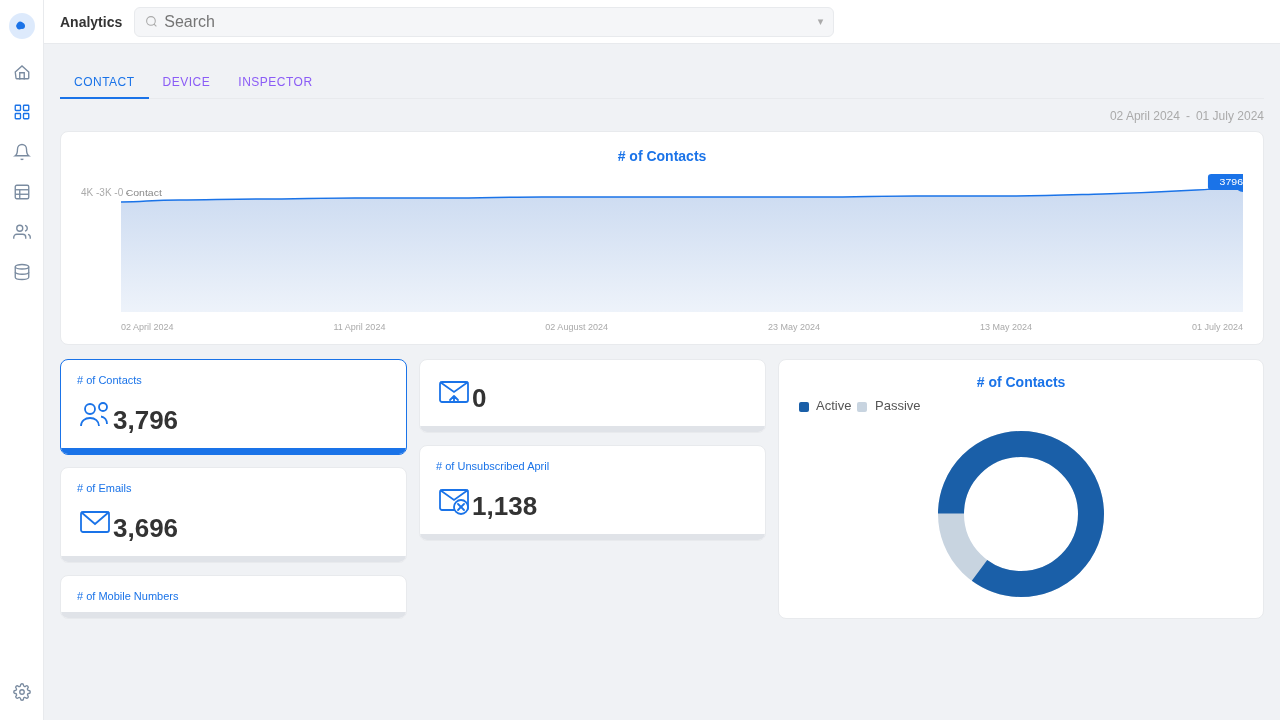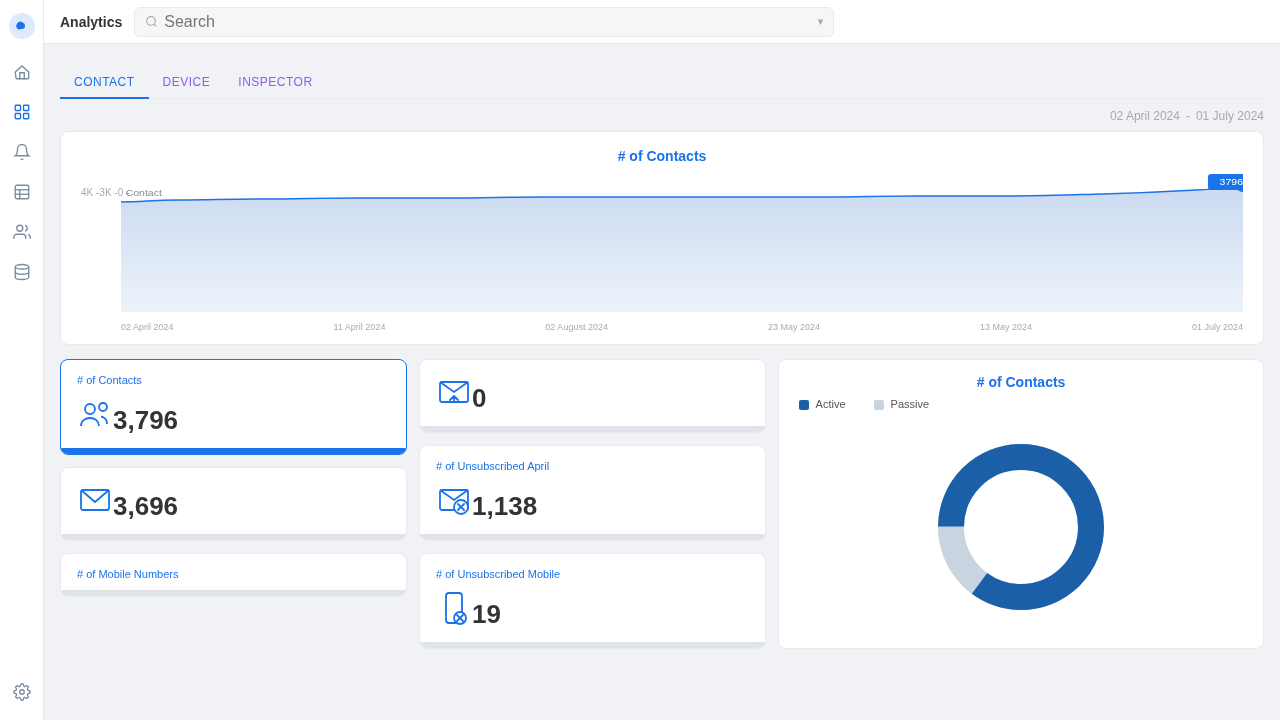--- a/index.html
+++ b/index.html
@@ -212,22 +212,22 @@
     }
     .donut-title {
       font-size: 14px;
       font-weight: 600;
       color: #1a73e8;
       margin-bottom: 8px;
       align-self: center;
     }
     .donut-legend {
       display: flex;
-      gap: 28px;
-      font-size: 11px;
+      gap: 6px;
+      font-size: 13px;
       color: #555;
       margin-bottom: 10px;
       align-self: flex-start;
       padding-left: 4px;
     }
     .legend-dot {
       width: 10px;
       height: 10px;
       border-radius: 2px;
       display: inline-block;
@@ -408,20 +408,21 @@
                 <circle cx="26" cy="11" r="4"></circle>
                 <path d="M30 28c0-4-2.5-7-6-7.5"></path>
               </svg>
             </span>
             <span class="metric-value">3,796</span>
           </div>
           <div class="metric-bar bar-blue" style="width:100%;height:6px;margin:0 -16px;width:calc(100% + 32px);"></div>
         </div>
 
         <div class="metric-card">
+          <div class="metric-label"># of Emails</div>
           <div class="metric-value-row">
             <span class="metric-icon">
               <svg viewBox="0 0 36 36" fill="none" stroke="#1a73e8" stroke-width="1.8">
                 <rect x="4" y="8" width="28" height="20" rx="2"></rect>
                 <polyline points="4,8 18,20 32,8"></polyline>
               </svg>
             </span>
             <span class="metric-value">3,696</span>
           </div>
           <div class="metric-bar bar-gray" style="width:calc(100% + 32px);margin:0 -16px;height:6px;"></div>
@@ -459,35 +460,20 @@
                 <circle cx="25" cy="25" r="7" fill="white" stroke="#1a73e8"></circle>
                 <line x1="22" y1="22" x2="28" y2="28" stroke-linecap="round"></line>
                 <line x1="28" y1="22" x2="22" y2="28" stroke-linecap="round"></line>
               </svg>
             </span>
             <span class="metric-value">1,138</span>
           </div>
           <div class="metric-bar bar-gray" style="width:calc(100% + 32px);margin:0 -16px;height:6px;"></div>
         </div>
 
-        <div class="metric-card">
-          <div class="metric-label"># of Unsubscribed Mobile</div>
-          <div class="metric-value-row">
-            <span class="metric-icon">
-              <svg viewBox="0 0 36 36" fill="none" stroke="#1a73e8" stroke-width="1.8">
-                <rect x="10" y="3" width="16" height="30" rx="3"></rect>
-                <circle cx="24" cy="28" r="6" fill="white" stroke="#1a73e8"></circle>
-                <line x1="21" y1="25" x2="27" y2="31" stroke-linecap="round"></line>
-                <line x1="27" y1="25" x2="21" y2="31" stroke-linecap="round"></line>
-              </svg>
-            </span>
-            <span class="metric-value">19</span>
-          </div>
-          <div class="metric-bar bar-gray" style="width:calc(100% + 32px);margin:0 -16px;height:6px;"></div>
-        </div>
       </div>
 
       <div class="donut-card">
         <div class="donut-title"># of Contacts</div>
         <div class="donut-legend">
           <span>
             <span class="legend-dot" style="background:#1a5fa8;"></span>
             <span>Active</span>
           </span>
           <span>

